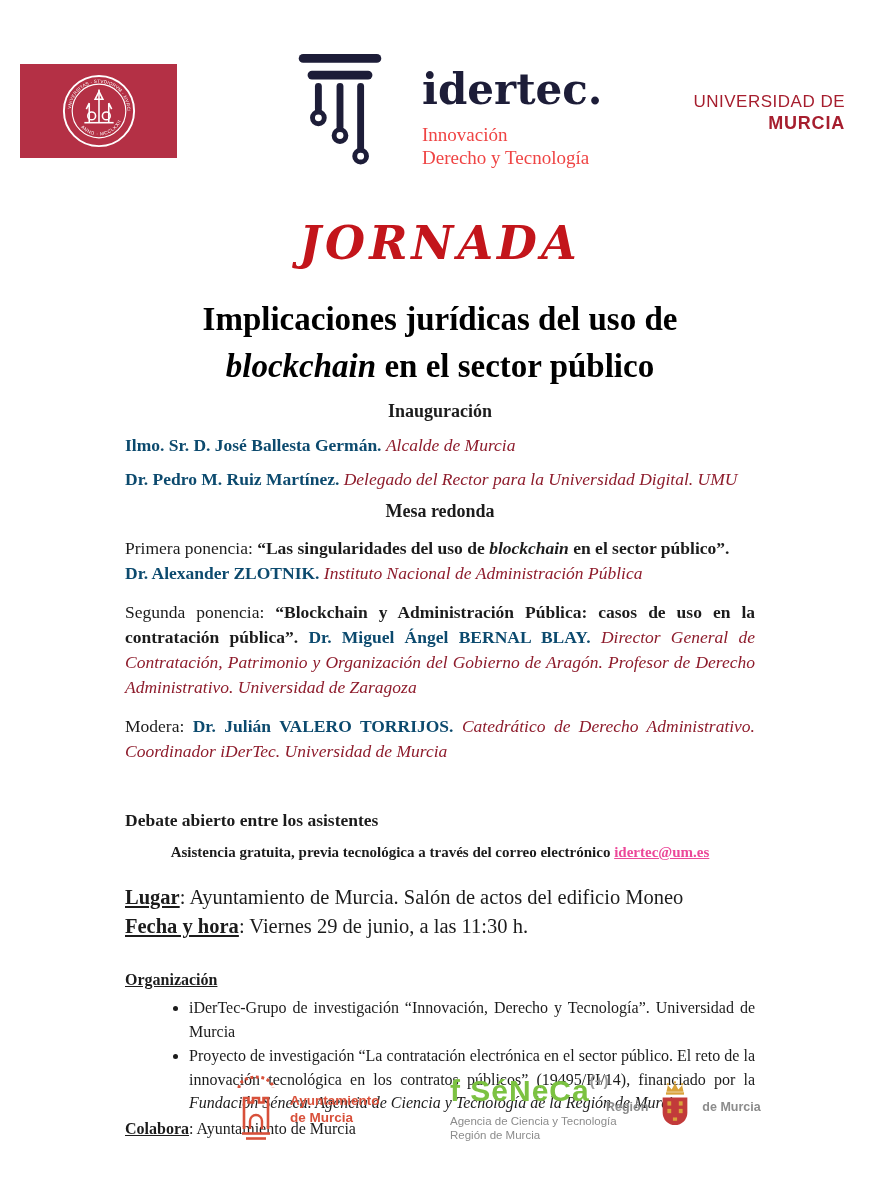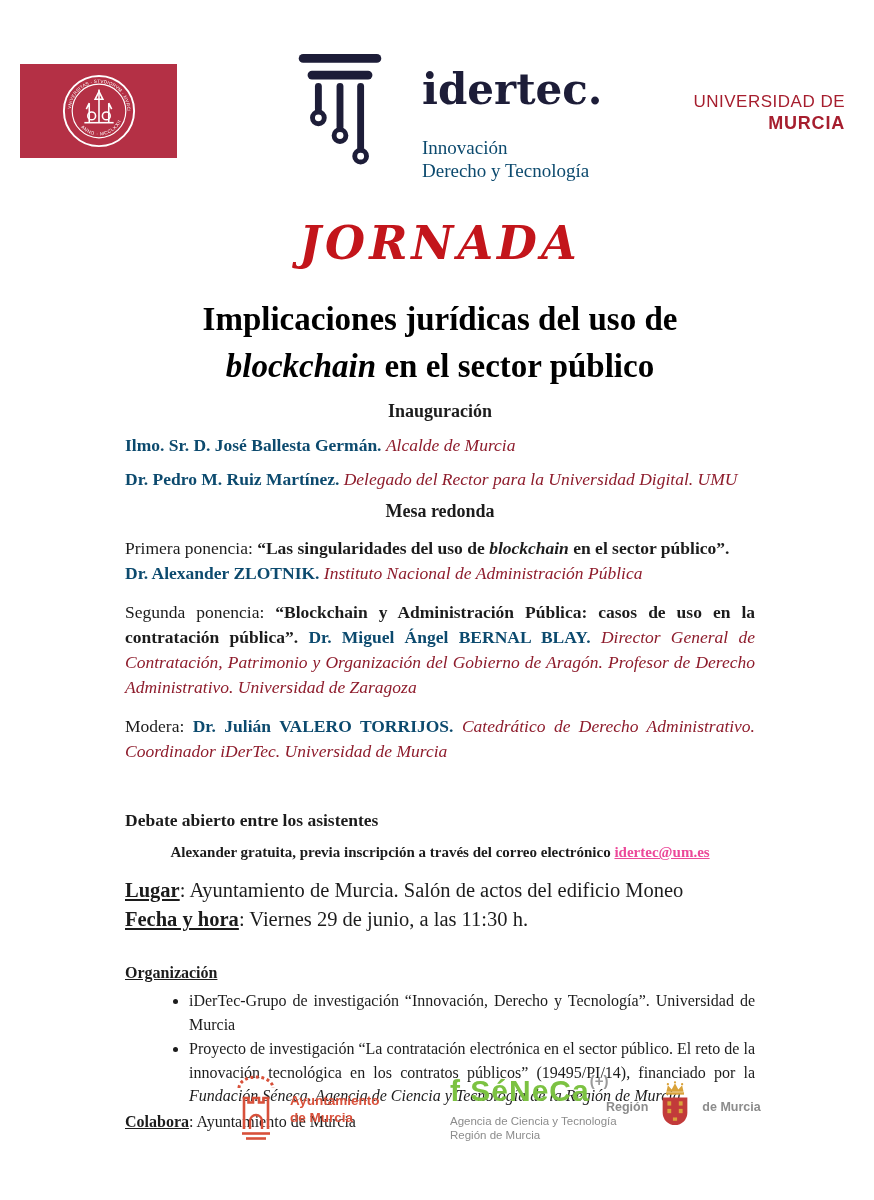--- a/index.html
+++ b/index.html
@@ -12,21 +12,21 @@
   .page { position:relative; width:874px; height:1200px; }
 
   
   .crest { position:absolute; left:20px; top:64px; width:157px; height:94px;
            background:#b43045; display:flex; align-items:center; justify-content:center; }
   .idertec { position:absolute; left:298px; top:54px; display:flex; align-items:flex-start; }
   .idertec-icon { width:84px; height:112px; }
   .idertec-text { margin-left:40px; }
   .idertec-name { font-family:"DejaVu Serif", serif; font-weight:bold;
                   font-size:42px; line-height:44px; color:#1d1d38; margin-top:14px; }
-  .idertec-tagline { font-size:19px; line-height:23px; color:#0c4a6e; margin-top:24px; }
+  .idertec-tagline { font-size:19px; line-height:23px; color:#ef4444; margin-top:11px; }
   .umu-logo { position:absolute; right:29px; top:92px; text-align:right;
               font-family:"Liberation Sans", sans-serif; color:#a61e2e; }
   .umu-line1 { font-size:17px; letter-spacing:0.5px; }
   .umu-line2 { font-size:18px; font-weight:bold; letter-spacing:0.8px; margin-top:1px; }
 
   
   .content { position:absolute; left:0; top:158px; width:874px; padding:0 119px 0 125px; }
   .kicker { font-family:"DejaVu Serif", serif; font-weight:bold; font-style:italic;
             font-size:46px; letter-spacing:4px; color:#c3151b; text-align:center;
             margin:58px 0 0 0; }
@@ -40,21 +40,21 @@
   .maroon-b { color:#0c4a6e; font-weight:bold; }
   .maroon-i { color:#8e1c2c; font-style:italic; }
   .para { font-size:17.5px; line-height:25px; text-align:justify; margin:14px 0 0 0; }
   .b { font-weight:bold; }
   .bi { font-weight:bold; font-style:italic; }
 
   .debate { font-weight:bold; font-size:17.5px; margin:46px 0 0 0; }
   .asistencia { font-weight:bold; font-size:15px; text-align:center; margin:13px 0 0 0; }
   .email-link { color:#ec4899; text-decoration:underline; font-weight:bold; }
 
-  .place-block { font-size:20.5px; line-height:29px; margin:15px 0 0 0; }
+  .place-block { font-size:20.5px; line-height:29px; margin:22px 0 0 0; }
   .ulabel { font-weight:bold; text-decoration:underline; }
 
   .org-block { font-size:16px; line-height:23px; margin:27px 0 0 0; }
   .org-head { font-weight:bold; text-decoration:underline; font-size:16px; }
   .org-list { margin:5px 0 0 24px; padding-left:40px; }
   .org-list li { margin:0 0 1px 0; text-align:justify; line-height:23.5px; }
   .org-it { font-style:italic; }
   .colabora { margin-top:2px; }
 
   
@@ -151,21 +151,21 @@
     <h4 class="subhead">Mesa redonda</h4>
 
     <p class="para"><span>Primera ponencia: </span><span class="b">“Las singularidades del uso de </span><span class="bi">blockchain</span><span class="b"> en el sector público”. </span><br><span class="maroon-b">Dr. Alexander ZLOTNIK. </span><span class="maroon-i">Instituto Nacional de Administración Pública</span></p>
 
     <p class="para"><span>Segunda ponencia: </span><span class="b">“Blockchain y Administración Pública: casos de uso en la contratación pública”. </span><span class="maroon-b">Dr. Miguel Ángel BERNAL BLAY. </span><span class="maroon-i">Director General de Contratación, Patrimonio y Organización del Gobierno de Aragón. Profesor de Derecho Administrativo. Universidad de Zaragoza</span></p>
 
     <p class="para"><span>Modera: </span><span class="maroon-b">Dr. Julián VALERO TORRIJOS. </span><span class="maroon-i">Catedrático de Derecho Administrativo. Coordinador iDerTec. Universidad de Murcia</span></p>
 
     <p class="debate">Debate abierto entre los asistentes</p>
 
-    <p class="asistencia"><span>Alexander gratuita, previa inscripción a través del correo electrónico </span><a href="#" class="email-link">idertec@um.es</a></p>
+    <p class="asistencia"><span>Asistencia gratuita, previa tecnológica a través del correo electrónico </span><a href="#" class="email-link">idertec@um.es</a></p>
 
     <div class="place-block">
       <div><span class="ulabel">Lugar</span><span>: Ayuntamiento de Murcia. Salón de actos del edificio Moneo</span></div>
       <div><span class="ulabel">Fecha y hora</span><span>: Viernes 29 de junio, a las 11:30 h.</span></div>
     </div>
 
     <div class="org-block">
       <div class="org-head">Organización</div>
       <ul class="org-list">
         <li><span>iDerTec-Grupo de investigación “Innovación, Derecho y Tecnología”. Universidad de Murcia</span></li>

